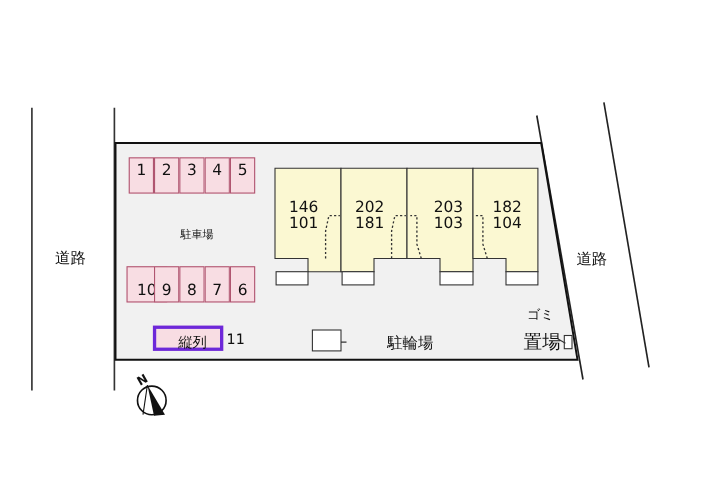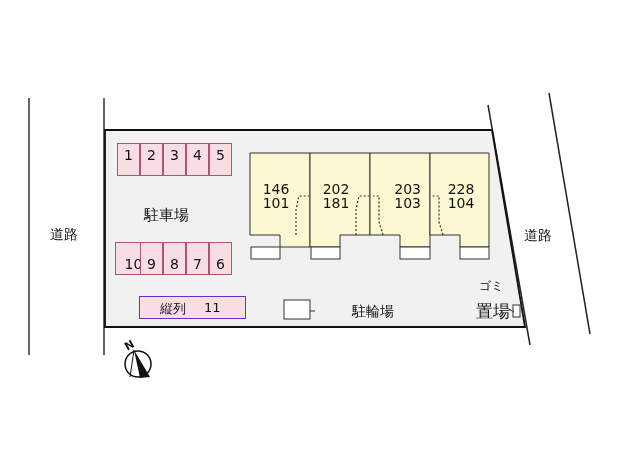--- a/index.html
+++ b/index.html
@@ -2,21 +2,21 @@
 <html><head>
 <meta charset="utf-8">
 <style>
   html,body{margin:0;padding:0;background:#ffffff;}
   body{width:640px;height:452px;position:relative;overflow:hidden;font-family:"DejaVu Sans","Liberation Sans",sans-serif;color:#111;}
   .abs{position:absolute;}
   svg.bg{position:absolute;left:0;top:0;}
   .stall{position:absolute;width:23px;height:33px;background:#f8dde3;border:1px solid #b05570;box-sizing:border-box;font-size:14px;text-align:center;}
   .stall.top span{position:absolute;top:3px;left:0;right:0;}
   .stall.bot span{position:absolute;bottom:2px;left:0;right:0;}
-  .stall11{position:absolute;left:139px;top:296px;width:107px;height:23px;background:#f8dde3;border:1px solid #6d28d9;box-sizing:border-box;font-size:13px;}
+  .stall11{position:absolute;left:139px;top:296px;width:64px;height:23px;background:#f8dde3;border:3px solid #6d28d9;box-sizing:border-box;font-size:13px;}
   .label{position:absolute;font-size:14px;white-space:nowrap;}
   .unit-num{position:absolute;font-size:14px;line-height:14px;text-align:center;width:40px;}
 </style>
 </head>
 <body>
 
 <svg class="bg" width="640" height="452" viewBox="0 0 640 452">
 
   <line x1="29" y1="98" x2="29" y2="355" stroke="#333" stroke-width="1.5"></line>
   <line x1="104" y1="98" x2="104" y2="355" stroke="#333" stroke-width="1.5"></line>
@@ -69,21 +69,21 @@
 <div class="stall top" style="left:163px;top:143px;">
     <span>3</span>
   </div>
 <div class="stall top" style="left:186px;top:143px;">
     <span>4</span>
   </div>
 <div class="stall top" style="left:209px;top:143px;">
     <span>5</span>
   </div>
 
-<div class="label" style="left:144px;top:206px;font-size:15px;">駐車場</div>
+<div class="label" style="left:164px;top:206px;font-size:10px;">駐車場</div>
 
 <div class="stall bot" style="left:115px;top:242px;width:37px;">
     <span>10</span>
   </div>
 <div class="stall bot" style="left:140px;top:242px;">
     <span>9</span>
   </div>
 <div class="stall bot" style="left:163px;top:242px;">
     <span>8</span>
   </div>
@@ -105,21 +105,21 @@
   </div>
 <div class="unit-num" style="left:316px;top:182px;">
     <div>202</div>
     <div>181</div>
   </div>
 <div class="unit-num" style="left:381px;top:182px;text-align:right;">
     <div>203</div>
     <div>103</div>
   </div>
 <div class="unit-num" style="left:441px;top:182px;">
-    <div>228</div>
+    <div>182</div>
     <div>104</div>
   </div>
 
 <div class="label" style="left:316px;top:303px;padding-left:36px;">駐輪場</div>
 
 <div class="label" style="left:479px;top:280px;font-size:12px;line-height:12px;">ゴミ</div>
 <div class="label" style="left:476px;top:305px;font-size:17px;line-height:13px;">置場</div>
 
 <div class="label" style="left:125px;top:339px;font-size:11px;font-weight:bold;transform:rotate(-30deg);">N</div>
 

